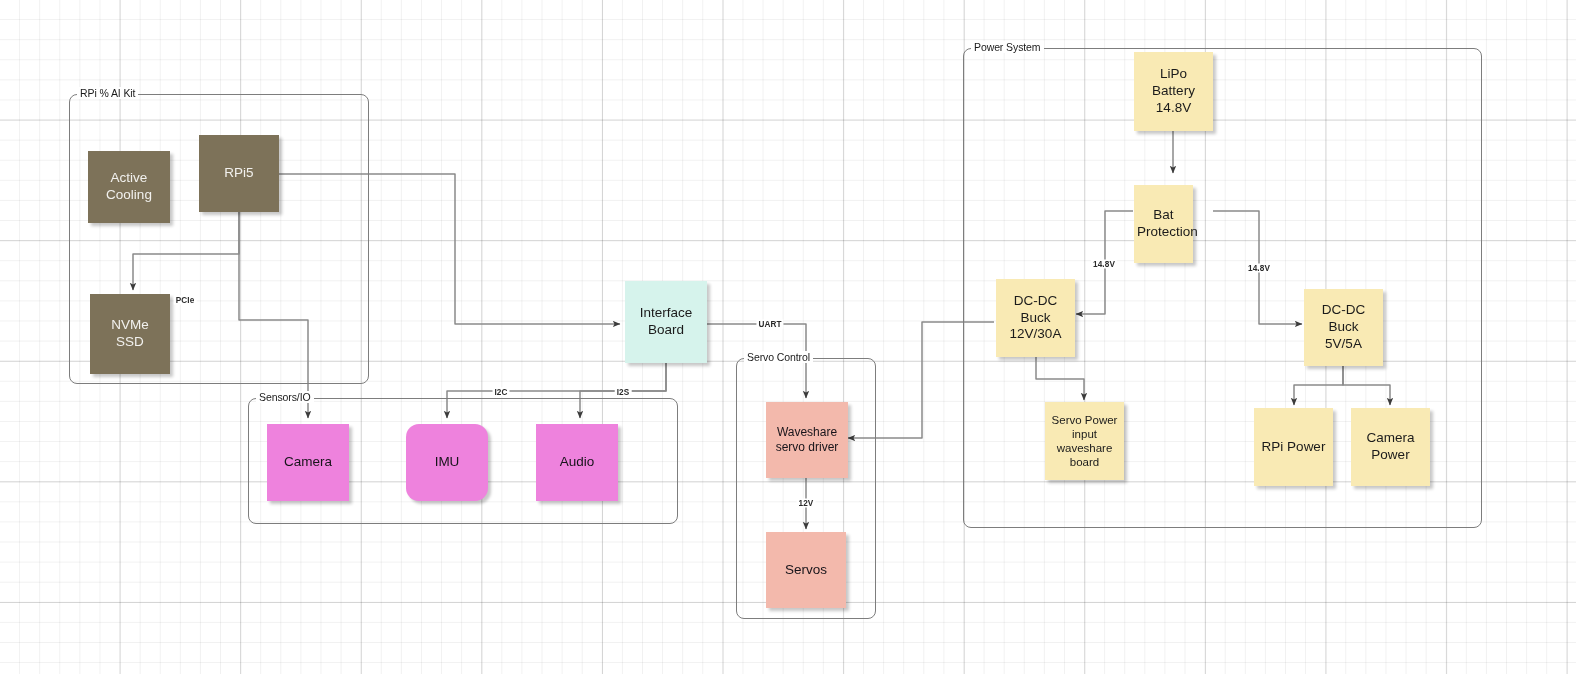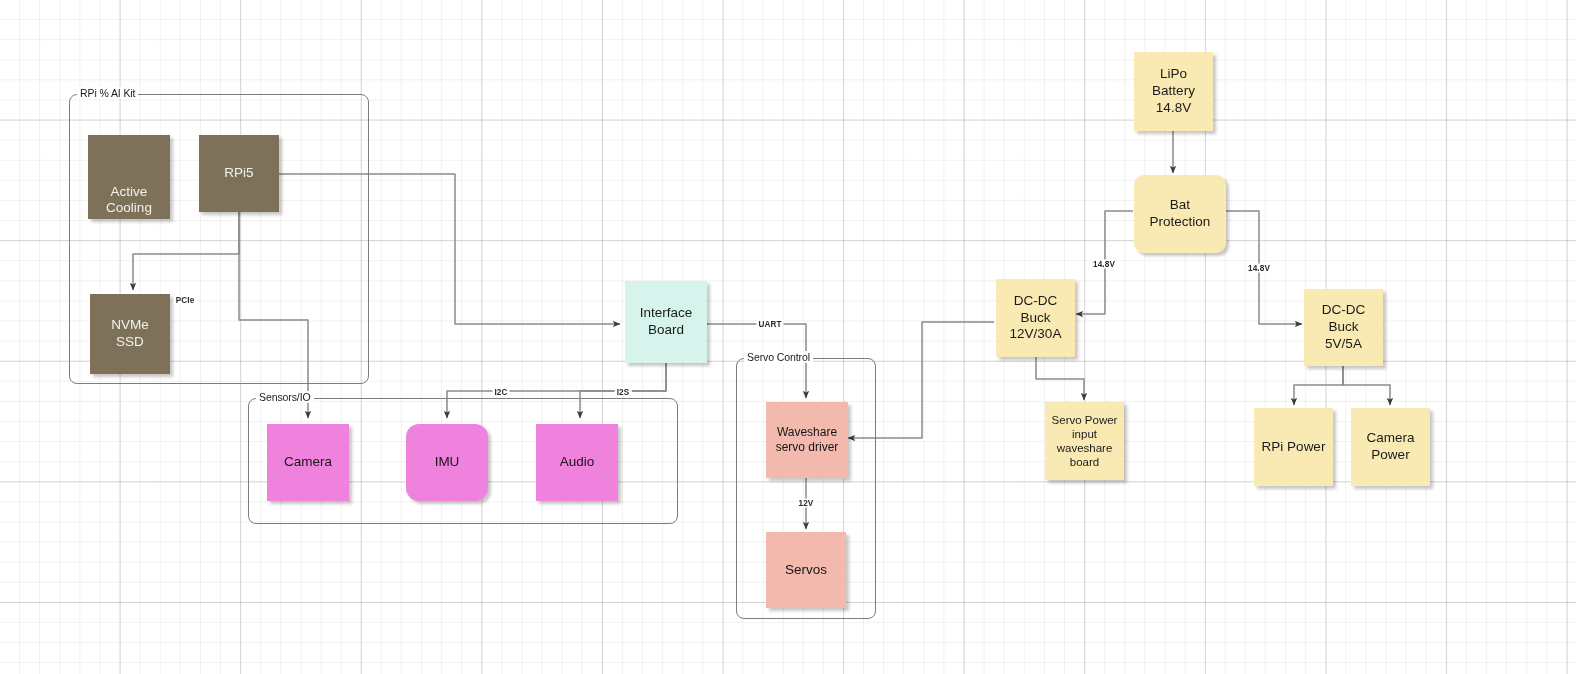--- a/index.html
+++ b/index.html
@@ -122,22 +122,25 @@
   </div>
 
   <div class="group" style="left:248px;top:398px;width:430px;height:126px;">
     <div class="group-title">Sensors/IO</div>
   </div>
 
   <div class="group" style="left:736px;top:358px;width:140px;height:261px;">
     <div class="group-title">Servo Control</div>
   </div>
 
-
-  <div class="node n-brown" style="left:88px;top:135px;width:82px;height:84px;align-items:flex-end;">
+  <div class="group" style="left:963px;top:48px;width:519px;height:480px;">
+    <div class="group-title">Power System</div>
+  </div>
+
+  <div class="node n-brown" style="left:88px;top:151px;width:82px;height:72px;">
     <span>
       <span>Active</span>
       <span>Cooling</span>
     </span>
   </div>
 
   <div class="node n-brown" style="left:199px;top:135px;width:80px;height:77px;">
     <span>
       <span>RPi5</span>
     </span>
@@ -189,21 +192,21 @@
   </div>
 
   <div class="node n-yellow" style="left:1134px;top:52px;width:79px;height:79px;">
     <span>
       <span>LiPo</span>
       <span>Battery</span>
       <span>14.8V</span>
     </span>
   </div>
 
-  <div class="node n-yellow" style="left:1134px;top:175px;width:92px;height:78px;border-radius:10px;">
+  <div class="node n-yellow" style="left:1134px;top:185px;width:59px;height:78px;">
     <span>
       <span>Bat</span>
       <span>Protection</span>
     </span>
   </div>
 
   <div class="node n-yellow" style="left:996px;top:279px;width:79px;height:78px;">
     <span>
       <span>DC-DC</span>
       <span>Buck</span>

